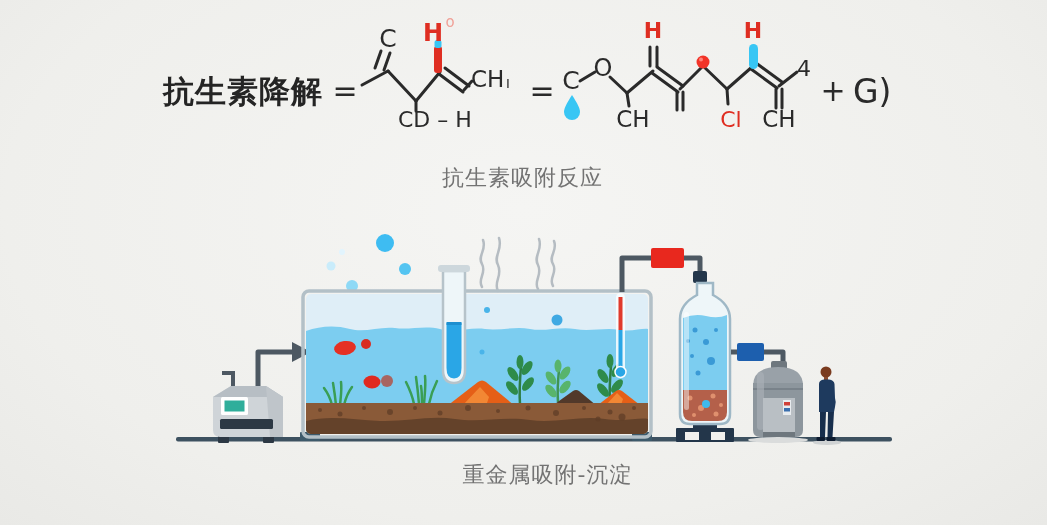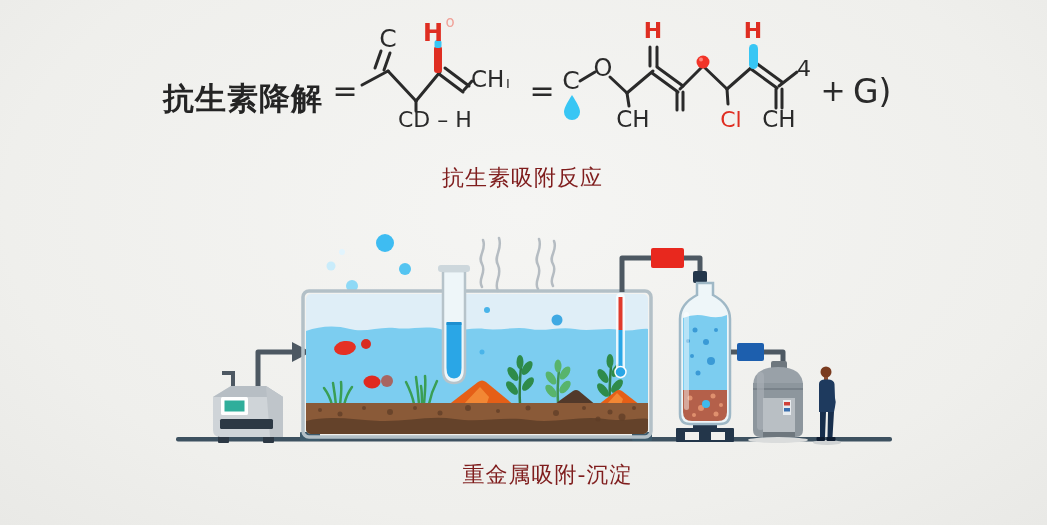--- a/index.html
+++ b/index.html
@@ -12,25 +12,25 @@
     --screen-teal:#2fae9b; --vapor:#b5bcc2; --liquid-blue:#2aa6e6;
   }
   html,body{margin:0;padding:0;}
   body{
     width:1047px;height:525px;position:relative;overflow:hidden;
     background:var(--background);
     background-image:radial-gradient(ellipse at 50% 40%, #f5f5f3 0%, #efefec 70%, #e9e9e6 100%);
     font-family:"DejaVu Sans","Liberation Sans",sans-serif;color:var(--ink);
   }
   .title{
-    position:absolute;left:163px;top:78px;font-size:31px;font-weight:600;
+    position:absolute;left:163px;top:71px;font-size:31px;font-weight:600;
     letter-spacing:1px;color:#242424;white-space:nowrap;font-family:Liberation Serif, serif;
   }
   .caption{
-    position:absolute;font-size:22px;color:#7f1d1d;text-align:center;white-space:nowrap;
+    position:absolute;font-size:22px;color:#737373;text-align:center;white-space:nowrap;
     letter-spacing:1px;
   }
   .cap-mid{left:395px;width:255px;top:163px;}
   .cap-bottom{left:420px;width:255px;top:460px;}
   svg{position:absolute;left:0;top:0;}
   .bond{stroke:var(--ink);stroke-width:3;stroke-linecap:round;fill:none;}
   .eqtext{fill:var(--ink);font-family:"DejaVu Sans","Liberation Sans",sans-serif;}
   .redtext{fill:var(--red-accent);}
   .softred{fill:var(--red-soft);}
   .pipe{stroke:var(--pipe-gray);stroke-width:5;fill:none;stroke-linejoin:round;}

